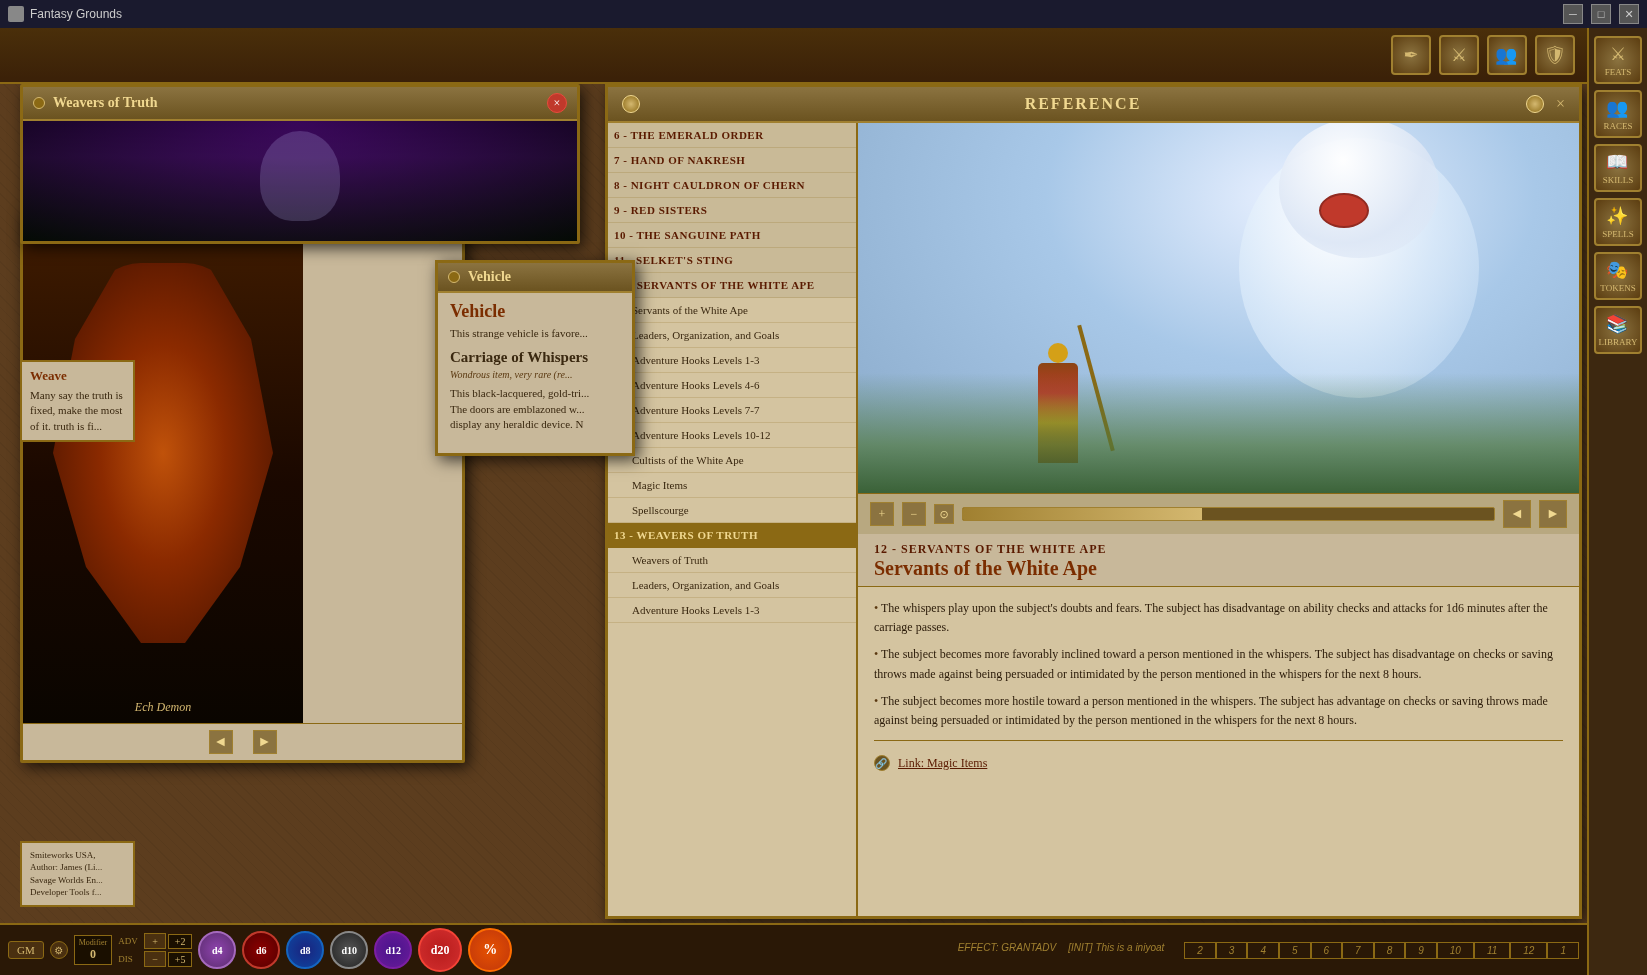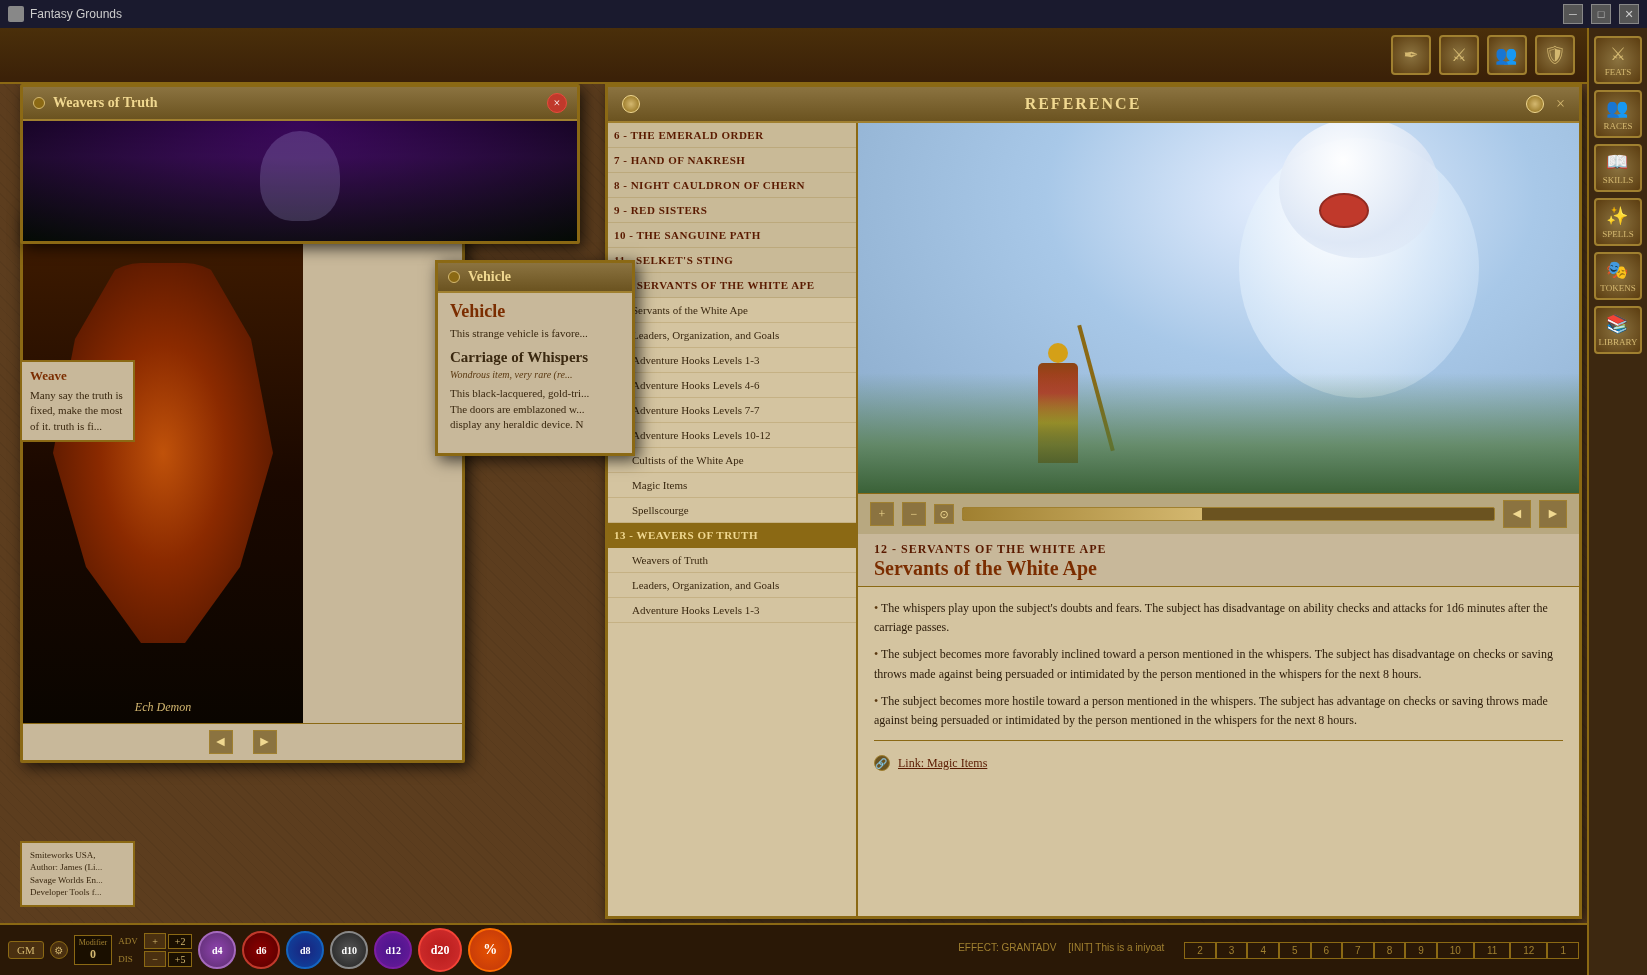--- a/index.html
+++ b/index.html
@@ -561,20 +561,21 @@
     
     ::-webkit-scrollbar { width: 8px; }
     ::-webkit-scrollbar-track { background: #6b5320; }
     ::-webkit-scrollbar-thumb { background: #a08030; border-radius: 2px; }
 
     
     .status-segments {
       display: flex;
       gap: 0;
       margin-left: auto;
+      font-style: italic;
     }
     .status-seg {
       padding: 2px 12px;
       border: 1px solid #8b6914;
       color: #a08030;
       font-size: 10px;
       font-family: Arial, sans-serif;
     }
 
     

